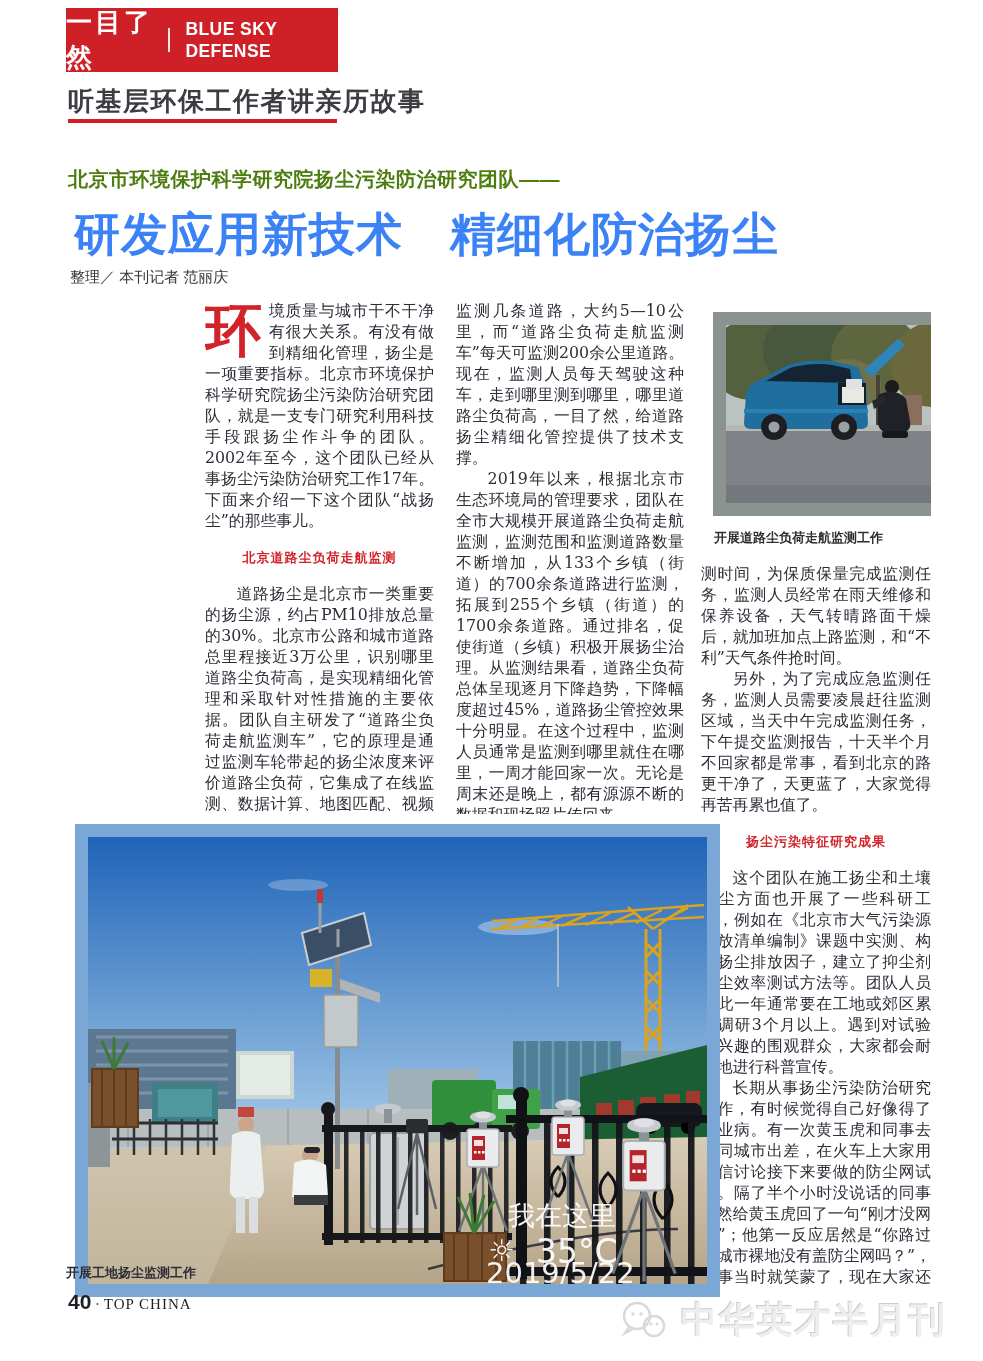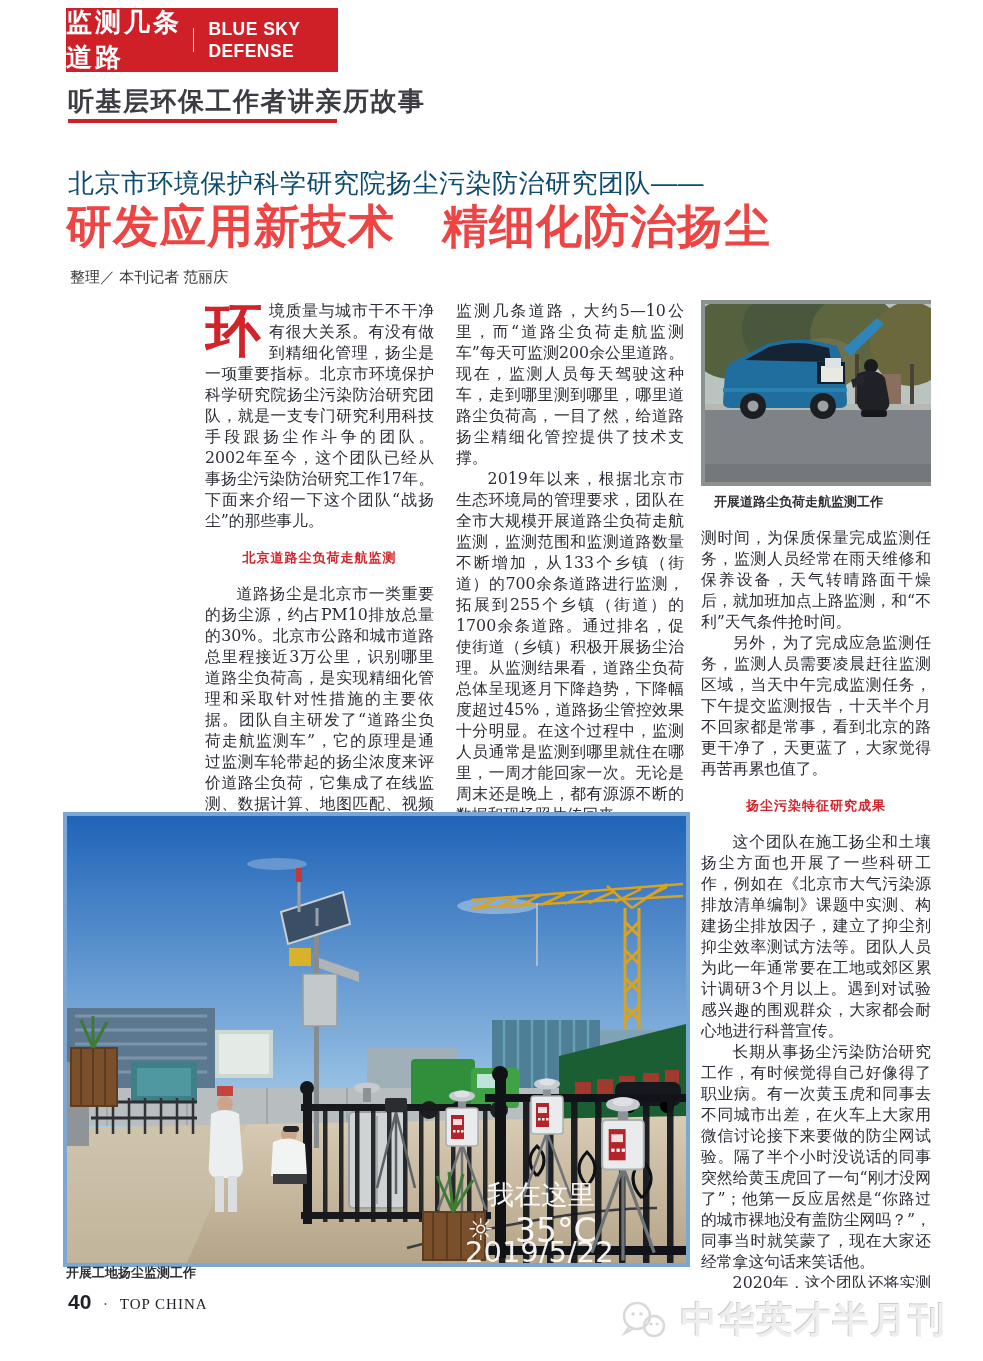--- a/index.html
+++ b/index.html
@@ -20,26 +20,26 @@
   .banner .vline{width:2px;height:24px;background:#fff;opacity:.9;}
   .banner .en{font-size:19px;font-weight:bold;letter-spacing:.5px;transform:scaleX(.92);}
   .series{
     left:68px;top:84px;font-family:"Liberation Sans","DejaVu Sans",sans-serif;
     font-size:26px;font-weight:bold;color:#3c3d42;letter-spacing:1.5px;
   }
   .redrule{left:68px;top:119px;width:269px;height:4px;background:#cf2028;}
 
   
   .kicker{
-    left:68px;top:166px;width:860px;color:#0c4a6e;
+    left:68px;top:166px;width:860px;color:#4d7c0f;
     font-family:"Liberation Sans","DejaVu Sans",sans-serif;
-    font-size:26px;font-weight:normal;letter-spacing:.5px;
+    font-size:20px;font-weight:bold;letter-spacing:.5px;
   }
   .title{
-    left:66px;top:196px;width:900px;margin:0;color:#ef4444;
+    left:66px;top:196px;width:900px;margin:8px;color:#3b82f6;
     font-family:"Liberation Sans","DejaVu Sans",sans-serif;
     font-size:46px;font-weight:bold;letter-spacing:1px;
   }
   .byline{left:70px;top:268px;font-size:15px;color:#38393d;
     font-family:"Liberation Sans","DejaVu Sans",sans-serif;}
 
   
   .col{position:absolute;top:300px;text-align:justify;font-size:15.8px;line-height:21px;overflow:hidden;}
   .col p{margin:0;}
   .col .ind{text-indent:2em;}
@@ -50,51 +50,51 @@
     float:left;color:#d2232a;font-weight:bold;font-size:57px;line-height:.92;
     font-family:"Liberation Sans","DejaVu Sans",sans-serif;margin:4px 7px 0 0;
   }
   .colhead{
     margin:15px 0 13px;text-align:center;color:#d2232a;text-indent:0;
     font-family:"Liberation Sans","DejaVu Sans",sans-serif;
     font-size:13px;font-weight:bold;letter-spacing:1px;line-height:24px;
   }
 
   
-  figure{margin:0;padding:4px;}
+  figure{margin:12px;padding:13px;}
   .photo1{width:230px;height:178px;overflow:hidden;background:#8b9390;}
   .photo1 svg{display:block;}
   .figcap{
     font-family:Liberation Mono, monospace;
     font-size:13px;font-weight:bold;color:#2e2f33;margin:6px 13px 14px;text-align:left;text-indent:0;
   }
   .photo2{left:63px;top:812px;width:619px;height:447px;overflow:hidden;background:#7aa7d6;}
   .photo2cap{
     left:66px;top:1264px;font-family:"Liberation Sans","DejaVu Sans",sans-serif;
     font-size:13px;font-weight:bold;color:#2e2f33;text-align:center;
   }
 
   
-  .pagefooter{left:68px;top:1290px;display:flex;align-items:baseline;gap:12px;color:#1f2026;}
+  .pagefooter{left:68px;top:1290px;display:flex;align-items:baseline;gap:4px;color:#1f2026;}
   .pagefooter .num{font-family:"Liberation Sans","DejaVu Sans",sans-serif;font-size:21px;font-weight:bold;}
   .pagefooter .dot{font-size:14px;color:#55565c;}
   .pagefooter .mag{font-family:"Liberation Serif","DejaVu Serif",serif;font-size:15px;letter-spacing:1px;}
   .watermark{
     right:36px;top:1296px;display:flex;align-items:center;gap:10px;
     font-family:"Liberation Sans","DejaVu Sans",sans-serif;
     font-size:36px;font-weight:bold;color:#eeeeee;letter-spacing:2px;
     text-shadow:-1px -1px 0 #cccccc,1px 1px 0 #ffffff;
     text-align:center;
   }
 </style>
 </head>
 <body>
 
 <div class="abs banner">
-  <span class="cn">监测几条道路</span>
+  <span class="cn">一目了然</span>
   <span class="vline"></span>
   <span class="en">BLUE SKY DEFENSE</span>
 </div>
 <div class="abs series">听基层环保工作者讲亲历故事</div>
 <div class="abs redrule"></div>
 
 <div class="abs kicker">北京市环境保护科学研究院扬尘污染防治研究团队——</div>
 <h1 class="abs title">研发应用新技术　精细化防治扬尘</h1>
 <div class="abs byline">整理／ 本刊记者 范丽庆</div>
 

